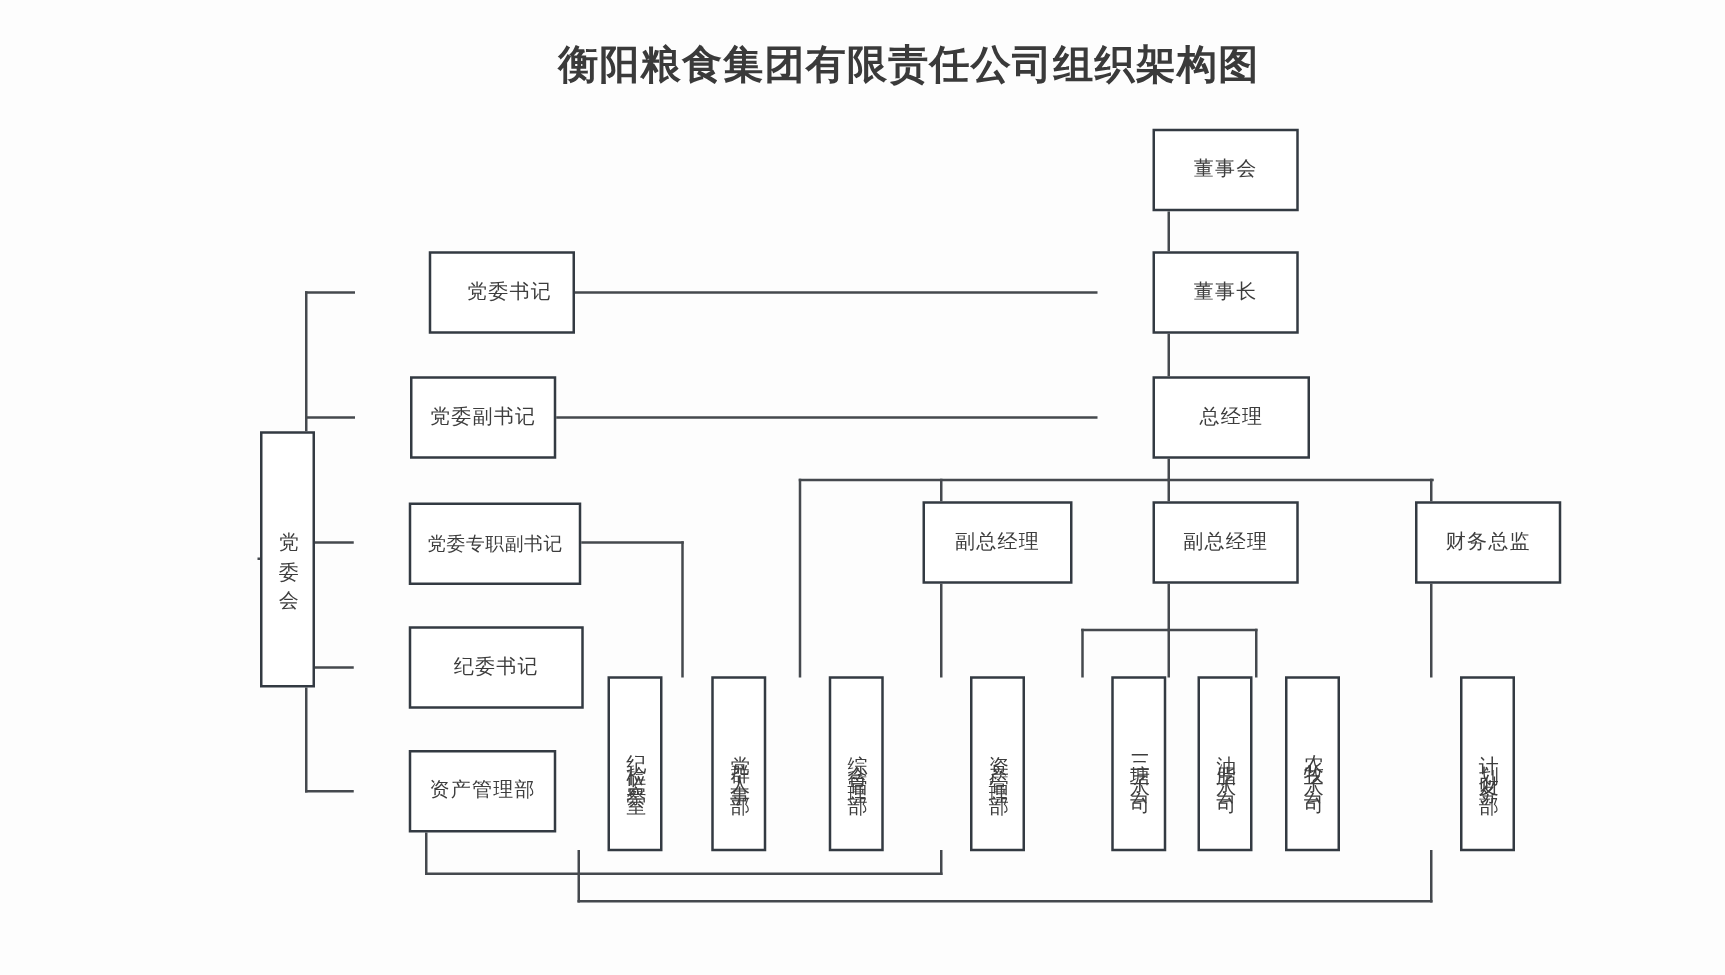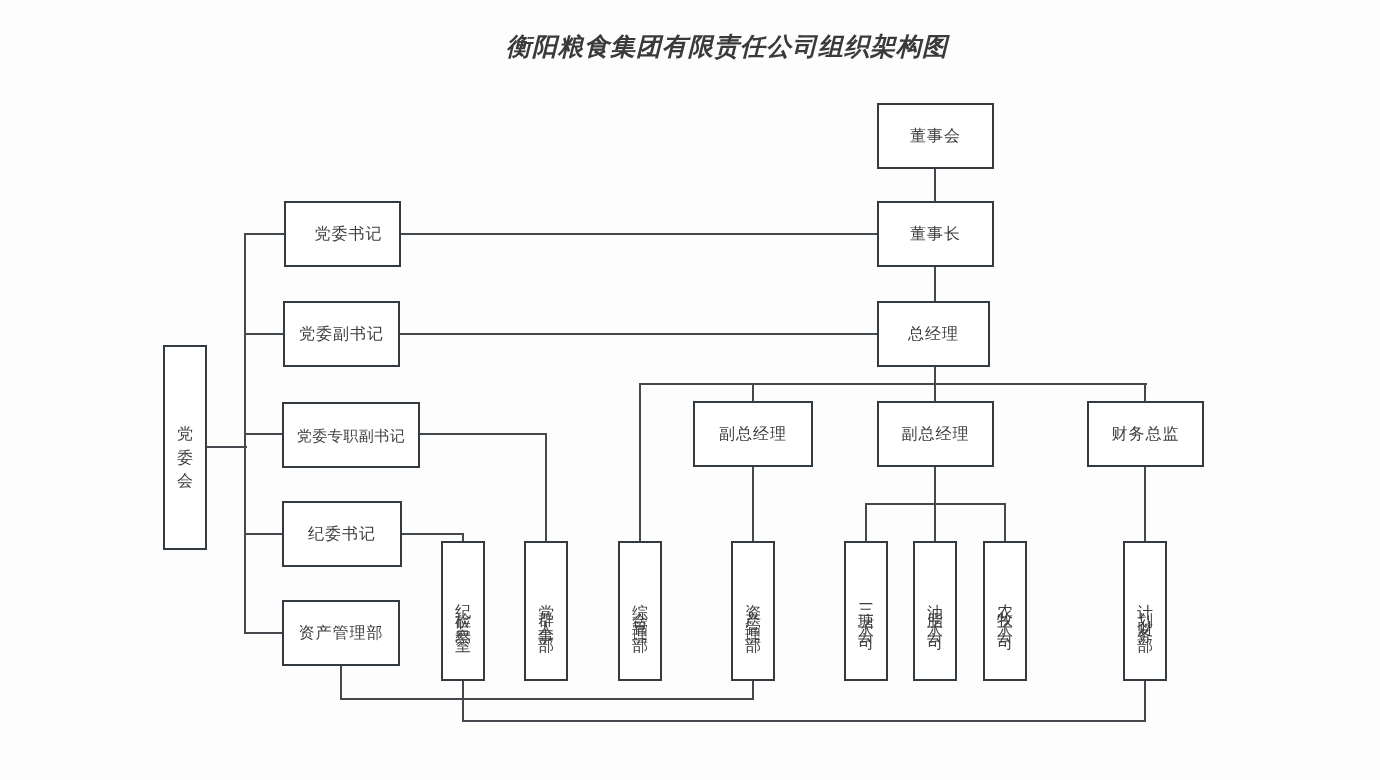--- a/index.html
+++ b/index.html
@@ -16,40 +16,40 @@
     background: #fdfdfd;
   }
   .page-title {
     position: absolute;
     left: 0;
     top: 30px;
     width: 100%;
     padding-left: 74px;
     box-sizing: border-box;
     text-align: center;
-    font-size: 25px;
+    font-size: 32px;
     font-weight: 600;
     letter-spacing: 1px;
     color: #3a3a3a;
-    font-style: italic;
   }
   .node {
     position: absolute;
     box-sizing: border-box;
     background: #ffffff;
     border: 2px solid #333a42;
     color: #3d3d3d;
     display: flex;
     align-items: center;
     justify-content: center;
     font-size: 16px;
     letter-spacing: 1px;
     z-index: 2;
     text-align: center;
     line-height: 1;
+    margin-left: 45px;
   }
   .node.vertical {
     writing-mode: vertical-rl;
     text-orientation: upright;
     letter-spacing: 8px;
   }
   .node.vertical.wide-spacing {
     letter-spacing: 24px;
   }
   .node.small-text {
@@ -64,25 +64,25 @@
   }
 </style>
 </head>
 <body>
 
 <div id="canvas">
   <div class="page-title">衡阳粮食集团有限责任公司组织架构图</div>
   <div id="nodes-layer">
       <div class="node" style="left: 877px; top: 103px; width: 117px; height: 66px;">董事会</div>
       <div class="node" style="left: 877px; top: 201px; width: 117px; height: 66px;">董事长</div>
-      <div class="node" style="left: 877px; top: 301px; width: 113px; height: 66px;">总经理</div>
-      <div class="node" style="left: 284px; top: 201px; width: 117px; height: 66px; padding-left: 12px;">党委书记</div>
+      <div class="node" style="left: 877px; top: 301px; width: 126px; height: 66px;">总经理</div>
+      <div class="node" style="left: 298px; top: 201px; width: 117px; height: 66px; padding-left: 12px;">党委书记</div>
       <div class="node" style="left: 283px; top: 301px; width: 117px; height: 66px; font-family: Liberation Serif, serif;">党委副书记</div>
       <div class="node small-text" style="left: 282px; top: 402px; width: 138px; height: 66px;">党委专职副书记</div>
-      <div class="node" style="left: 282px; top: 501px; width: 120px; height: 66px;">纪委书记</div>
+      <div class="node" style="left: 282px; top: 501px; width: 140px; height: 66px;">纪委书记</div>
       <div class="node" style="left: 282px; top: 600px; width: 118px; height: 66px;">资产管理部</div>
       <div class="node vertical wide-spacing" style="left: 163px; top: 345px; width: 44px; height: 205px;">党委会</div>
       <div class="node" style="left: 693px; top: 401px; width: 120px; height: 66px;">副总经理</div>
       <div class="node" style="left: 877px; top: 401px; width: 117px; height: 66px;">副总经理</div>
       <div class="node" style="left: 1087px; top: 401px; width: 117px; height: 66px; text-align: right;">财务总监</div>
       <div class="node vertical" style="left: 441px; top: 541px; width: 44px; height: 140px;">纪检监察室</div>
       <div class="node vertical" style="left: 524px; top: 541px; width: 44px; height: 140px;">党群人事部</div>
       <div class="node vertical" style="left: 618px; top: 541px; width: 44px; height: 140px;">综合管理部</div>
       <div class="node vertical" style="left: 731px; top: 541px; width: 44px; height: 140px;">资产管理部</div>
       <div class="node vertical" style="left: 844px; top: 541px; width: 44px; height: 140px;">三塘子公司</div>

